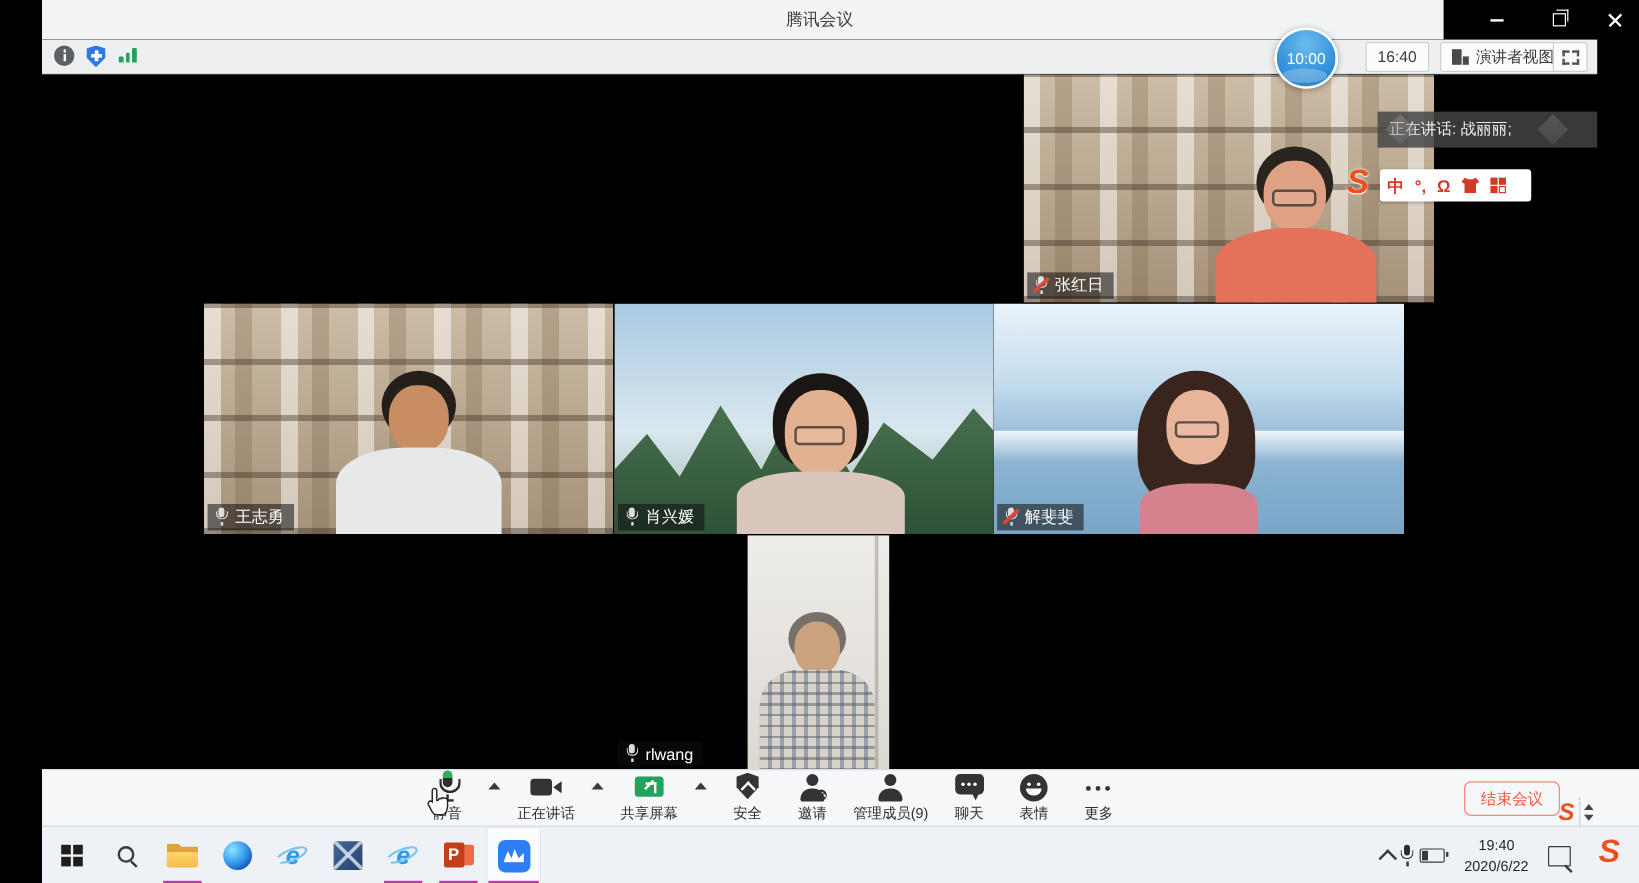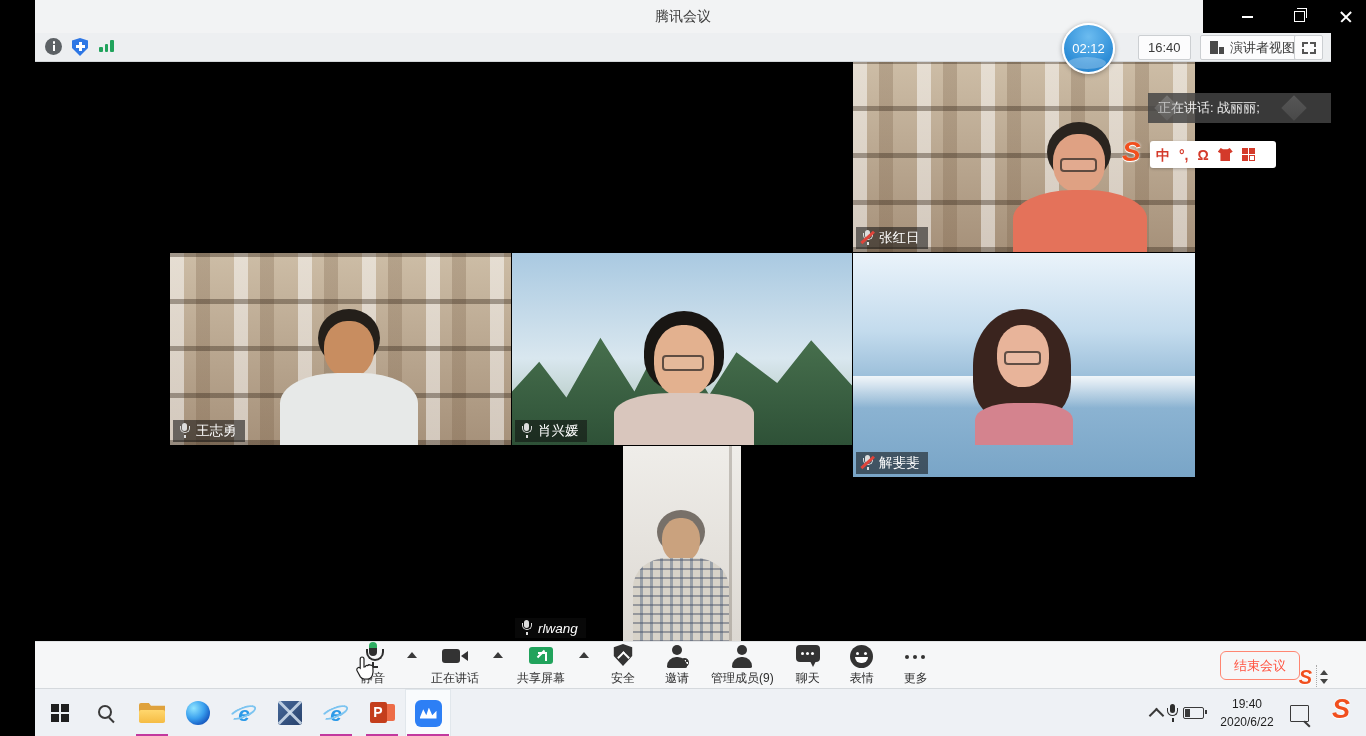--- a/index.html
+++ b/index.html
@@ -60,23 +60,23 @@
           background:rgba(255,255,255,.25);}
 
   
   #video-area{left:0;top:62px;width:1366px;height:579px;background:#000;}
   .tile{position:absolute;background:#000;overflow:hidden;cursor:pointer;}
   .t1{left:170px;top:0;width:341px;height:190px;}
   .t2{left:512px;top:0;width:340px;height:190px;}
   .t3{left:853px;top:0;width:342px;height:190px;}
   .t4{left:170px;top:191px;width:341px;height:192px;}
   .t5{left:512px;top:191px;width:340px;height:192px;}
-  .t6{left:853px;top:191px;width:342px;height:224px;}
+  .t6{left:828px;top:191px;width:342px;height:192px;}
   .t7{left:170px;top:384px;width:341px;height:195px;}
-  .t8{left:512px;top:384px;width:340px;height:195px;font-style:italic;}
+  .t8{left:512px;top:384px;width:340px;height:195px;}
   .t9{left:853px;top:384px;width:342px;height:195px;}
   .tile.speaking{box-shadow:inset 0 0 0 2px #27b567;}
   .bg{position:absolute;inset:0;}
   .bg-shelf{background:
       repeating-linear-gradient(0deg, rgba(58,44,30,.40) 0 5px, rgba(0,0,0,0) 5px 47px),
       repeating-linear-gradient(90deg, rgba(255,255,255,.50) 0 14px, rgba(255,255,255,0) 14px 26px,
         rgba(118,93,68,.28) 26px 40px, rgba(255,255,255,0) 40px 64px),
       linear-gradient(#cdbda6,#a6917a);}
   .t2 .bg{background:linear-gradient(#f3f1ee,#e5e1db);}
   .t2 .bg::after{content:'';position:absolute;left:106px;top:8px;width:106px;height:36px;background:#fbfaf7;
@@ -320,21 +320,21 @@
           <i></i>
           <i></i>
           <i></i>
           <i></i>
         </span>
     </div>
   </div>
 </div>
 
 <div id="bubble" class="abs">
-  <span>02:12</span>
+  <span>10:00</span>
 </div>
 
 <div id="video-area" class="abs">
 
 
 
   <div class="tile t3 gl muted">
     <div class="bg bg-shelf"></div>
     <div class="person">
         <i class="hair"></i>

